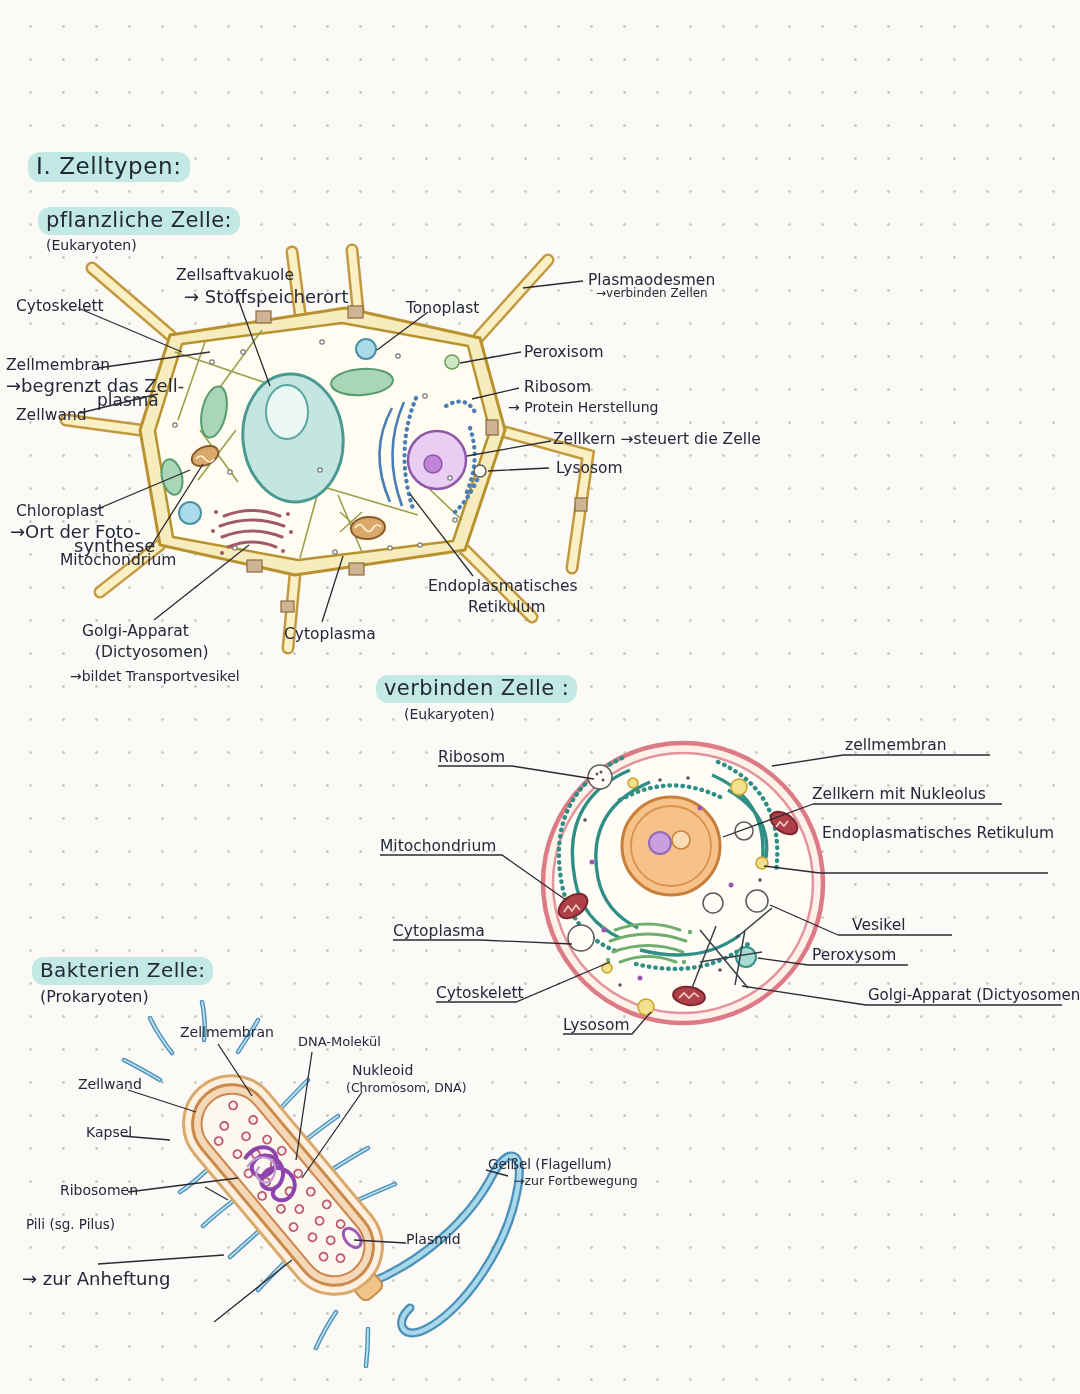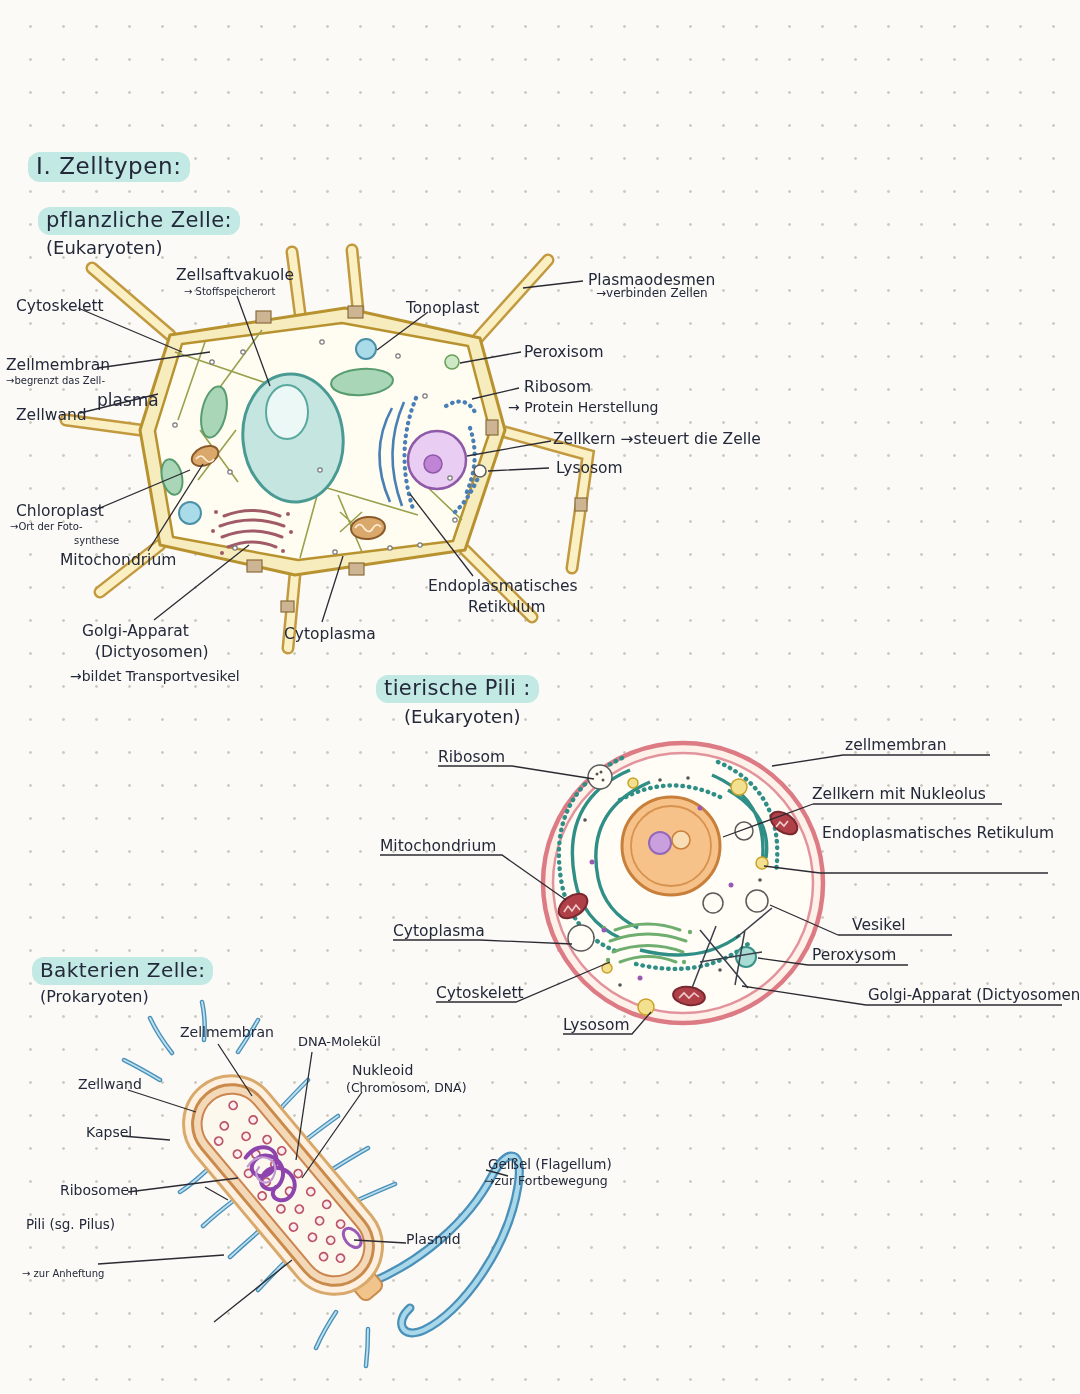--- a/index.html
+++ b/index.html
@@ -7,25 +7,25 @@
     background-color:#fbfaf6;
     background-image:radial-gradient(#cdccc3 1.3px, transparent 1.5px);
     background-size:33px 33px;background-position:14px 10px;
     font-family:"DejaVu Sans",sans-serif;color:#23283a;overflow:hidden}
   svg{position:absolute;left:0;top:0}
   .title{position:absolute;left:0;right:0;top:20px;text-align:center;
     font-family:"DejaVu Serif",serif;font-style:italic;font-weight:500;
     font-size:80px;letter-spacing:3px;color:#14151b}
   .h1{position:absolute;font-size:23px;letter-spacing:.6px}
   .h2{position:absolute;font-size:21px;letter-spacing:.4px}
-  .sub{position:absolute;font-size:18px}
+  .sub{position:absolute;font-size:14px}
   .hl{background:#c2e9e3;padding:1px 8px 3px;border-radius:12px}
   .lbl{position:absolute;font-size:15.5px;white-space:nowrap}
   .lbl-sm{position:absolute;font-size:14px;white-space:nowrap}
-  .note{position:absolute;font-size:10px;white-space:nowrap}
+  .note{position:absolute;font-size:18px;white-space:nowrap}
   .tiny{position:absolute;font-size:17px;white-space:nowrap}
 
   
   .bo{fill:none;stroke:#c2993f;stroke-width:13;stroke-linecap:round}
   .bi{fill:none;stroke:#faf0c4;stroke-width:8;stroke-linecap:round}
   .wall{fill:#f7ecbe;stroke:#b8922f;stroke-width:3;stroke-linejoin:round}
   .wall-in{fill:#fffdf2;stroke:#b8922f;stroke-width:2.5;stroke-linejoin:round}
   .pd{fill:#cdb492;stroke:#8a6d3b;stroke-width:1.2}
   .csk{fill:none;stroke:#9aa04c;stroke-width:1.6}
   .dot{fill:#fff;stroke:#787878;stroke-width:1.2}
@@ -304,21 +304,21 @@
 <div class="note" style="left:10px;top:521px">→Ort der Foto-</div>
 <div class="note" style="left:74px;top:535px">synthese</div>
 <div class="lbl" style="left:60px;top:551px">Mitochondrium</div>
 <div class="lbl" style="left:428px;top:577px">Endoplasmatisches</div>
 <div class="lbl" style="left:468px;top:598px">Retikulum</div>
 <div class="lbl" style="left:82px;top:622px">Golgi-Apparat</div>
 <div class="lbl" style="left:95px;top:643px">(Dictyosomen)</div>
 <div class="note" style="left:70px;top:668px;font-size:14px">→bildet Transportvesikel</div>
 <div class="lbl" style="left:284px;top:625px">Cytoplasma</div>
 
-<div class="h2" style="left:376px;top:676px"><span class="hl">tierische Pili :</span></div>
+<div class="h2" style="left:376px;top:676px"><span class="hl">verbinden Zelle :</span></div>
 <div class="sub" style="left:404px;top:706px">(Eukaryoten)</div>
 
 <div class="lbl" style="left:438px;top:748px">Ribosom</div>
 <div class="lbl" style="left:845px;top:736px">zellmembran</div>
 <div class="lbl" style="left:812px;top:785px">Zellkern mit Nukleolus</div>
 <div class="lbl" style="left:380px;top:837px">Mitochondrium</div>
 <div class="lbl" style="left:822px;top:824px">Endoplasmatisches Retikulum</div>
 <div class="lbl" style="left:393px;top:922px">Cytoplasma</div>
 <div class="lbl" style="left:852px;top:916px">Vesikel</div>
 <div class="lbl" style="left:812px;top:946px">Peroxysom</div>
@@ -330,19 +330,19 @@
 <div class="sub" style="left:40px;top:987px;font-size:16px">(Prokaryoten)</div>
 
 <div class="lbl-sm" style="left:180px;top:1024px">Zellmembran</div>
 <div class="lbl-sm" style="left:298px;top:1034px;font-size:13px">DNA-Molekül</div>
 <div class="lbl-sm" style="left:352px;top:1062px">Nukleoid</div>
 <div class="note" style="left:346px;top:1080px;font-size:12.5px">(Chromosom, DNA)</div>
 <div class="lbl-sm" style="left:78px;top:1076px">Zellwand</div>
 <div class="lbl-sm" style="left:86px;top:1124px">Kapsel</div>
 <div class="lbl-sm" style="left:60px;top:1182px">Ribosomen</div>
 <div class="note" style="left:488px;top:1156px;font-size:13.5px">Geißel (Flagellum)</div>
-<div class="note" style="left:484px;top:1173px;font-size:12.5px">→zur Fortbewegung</div>
+<div class="note" style="left:514px;top:1173px;font-size:12.5px">→zur Fortbewegung</div>
 <div class="lbl-sm" style="left:406px;top:1231px">Plasmid</div>
 <div class="note" style="left:26px;top:1216px;font-size:13.5px">Pili (sg. Pilus)</div>
 <div class="note" style="left:22px;top:1268px">→ zur Anheftung</div>
 <div class="lbl-sm" style="left:166px;top:1392px">Zytoplasma</div>
 
 </div>
 
 </body></html>

